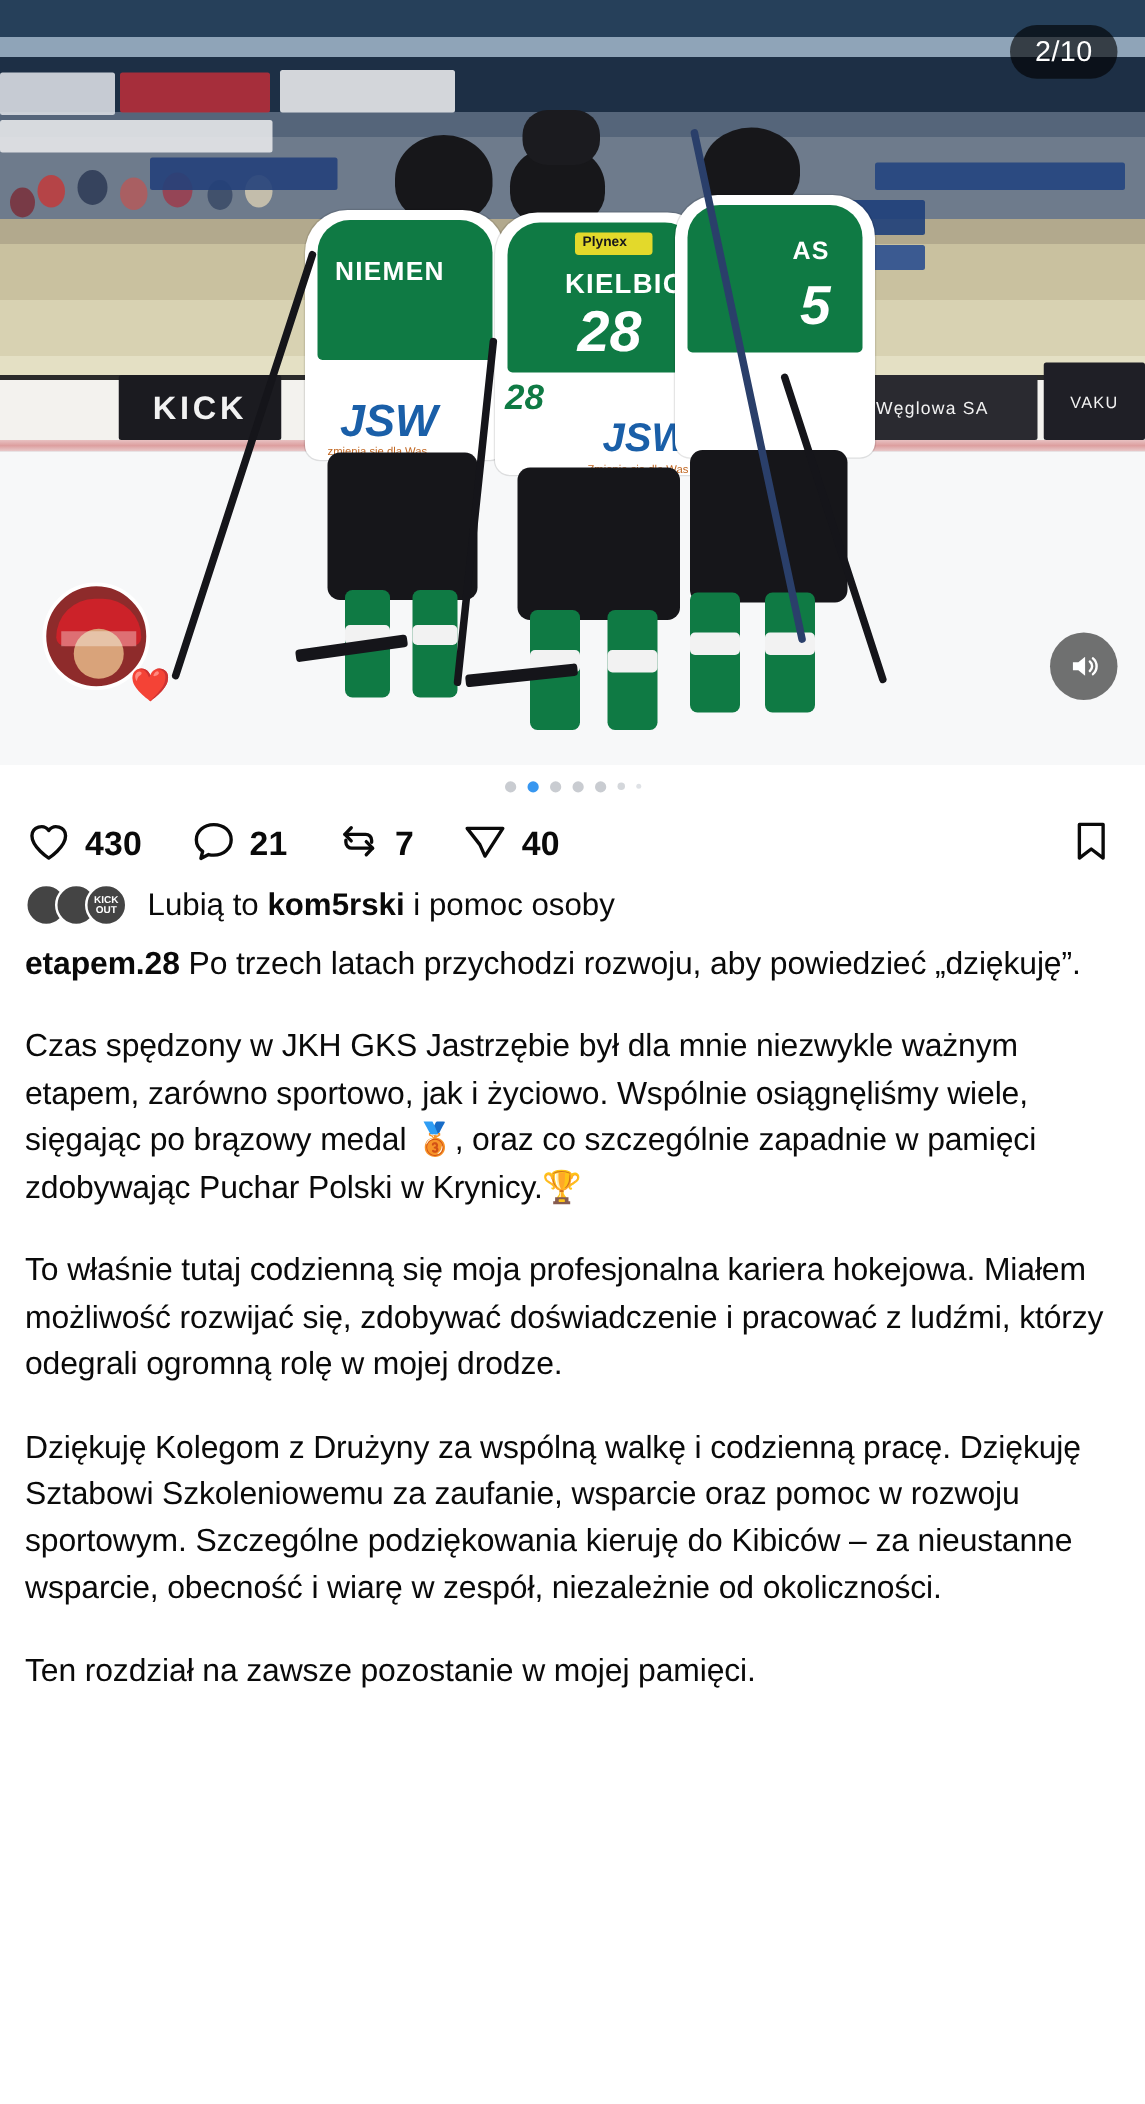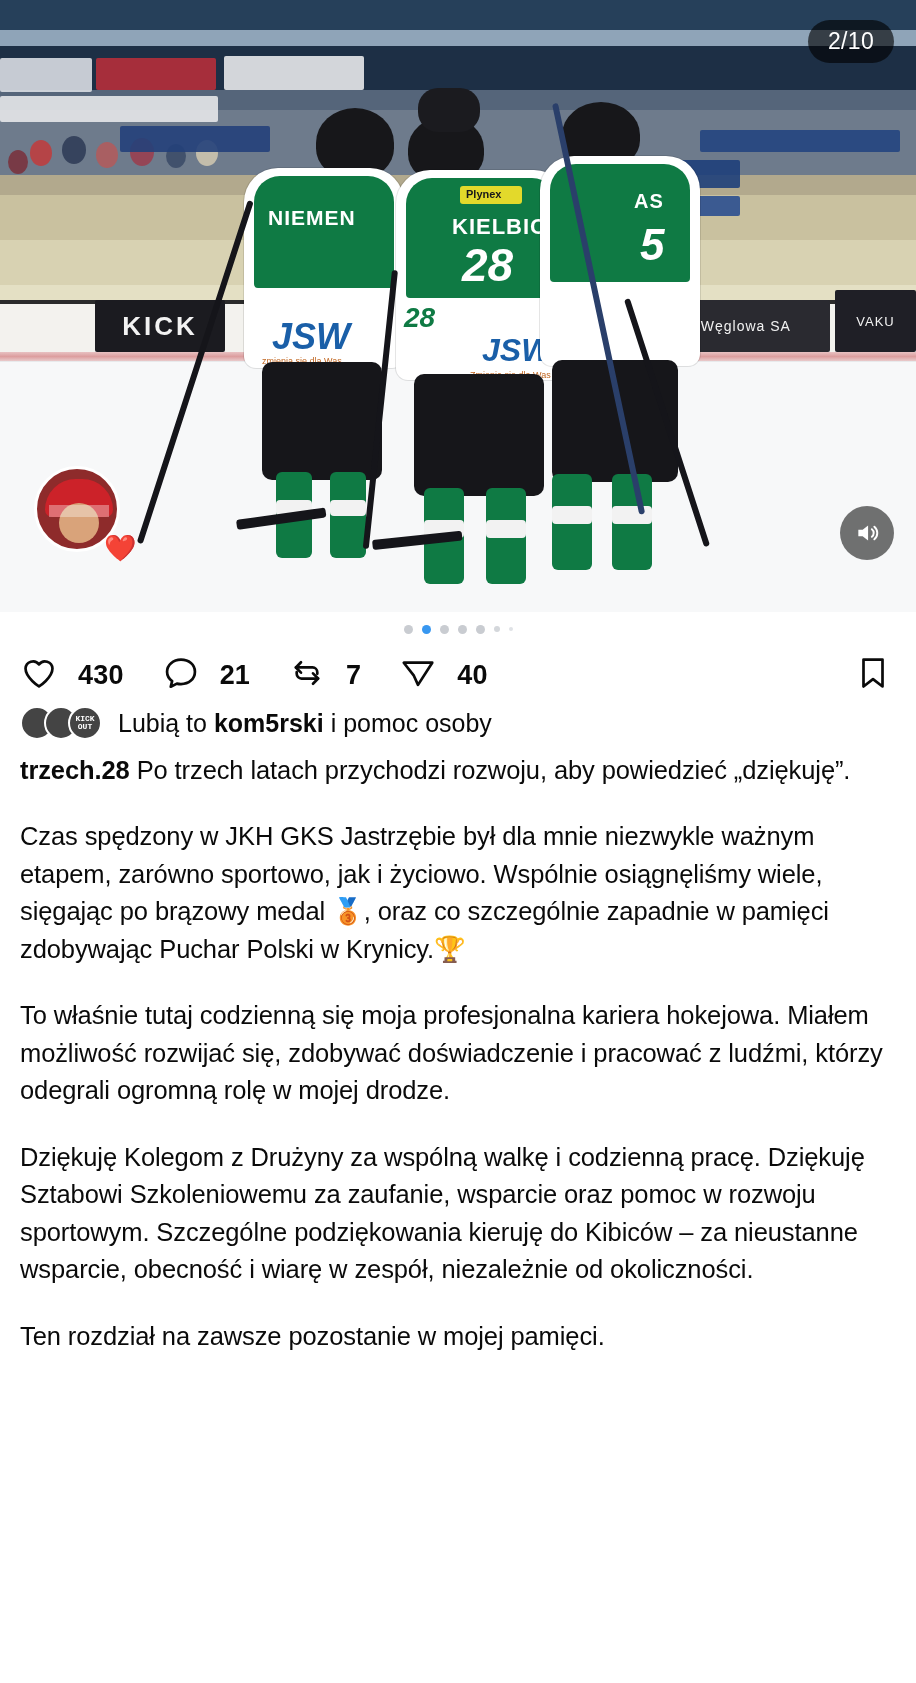--- a/index.html
+++ b/index.html
@@ -200,40 +200,40 @@
   .dot.tiny { width: 4px; height: 4px; background: #dfe2e6; }
 
   
   .actions {
     display: flex;
     align-items: center;
     padding: 8px 20px 4px 20px;
     gap: 0;
   }
   .action {
-    display: flex; align-items: center; gap: 20px;
+    display: flex; align-items: center; gap: 10px;
     margin-right: 38px;
     cursor: pointer;
   }
   .action .count {
     font-size: 27px;
     font-weight: bold;
     color: #0a0a0a;
     letter-spacing: .2px;
   }
   .spacer { flex: 1; }
   .bookmark { margin-right: 4px; cursor: pointer; }
 
   
   .likes-row {
     display: flex; align-items: center;
     padding: 6px 20px 2px 20px;
   }
   .facepile {
-    display: flex; align-items: flex-start; margin-right: 16px; font-family: Liberation Mono, monospace;
+    display: flex; align-items: flex-start; margin-right: 16px;
   }
   .facepile .fp {
     width: 34px; height: 34px; border-radius: 50%;
     border: 2px solid #fff;
     margin-left: -10px;
     background: #444;
     overflow: hidden;
     position: relative;
   }
   .facepile .fp:first-child { margin-left: 0; }
@@ -426,20 +426,20 @@
       <div class="fp fp3">
         <span>KICK OUT</span>
       </div>
     </div>
     <div class="likes-text">
       <span>Lubią to </span><b>kom5rski</b><span> i pomoc osoby</span>
     </div>
   </div>
 
   <div class="caption">
-    <p><span class="uname">trzech.28</span><span> Po trzech latach przychodzi rozwoju, aby powiedzieć „dziękuję”.</span></p>
+    <p><span class="uname">etapem.28</span><span> Po trzech latach przychodzi rozwoju, aby powiedzieć „dziękuję”.</span></p>
     <p>Czas spędzony w JKH GKS Jastrzębie był dla mnie niezwykle ważnym etapem, zarówno sportowo, jak i życiowo. Wspólnie osiągnęliśmy wiele, sięgając po brązowy medal 🥉, oraz co szczególnie zapadnie w pamięci zdobywając Puchar Polski w Krynicy.🏆</p>
     <p>To właśnie tutaj codzienną się moja profesjonalna kariera hokejowa. Miałem możliwość rozwijać się, zdobywać doświadczenie i pracować z ludźmi, którzy odegrali ogromną rolę w mojej drodze.</p>
     <p>Dziękuję Kolegom z Drużyny za wspólną walkę i codzienną pracę. Dziękuję Sztabowi Szkoleniowemu za zaufanie, wsparcie oraz pomoc w rozwoju sportowym. Szczególne podziękowania kieruję do Kibiców – za nieustanne wsparcie, obecność i wiarę w zespół, niezależnie od okoliczności.</p>
     <p>Ten rozdział na zawsze pozostanie w mojej pamięci.</p>
   </div>
 
 </div>
 
 </body></html>

